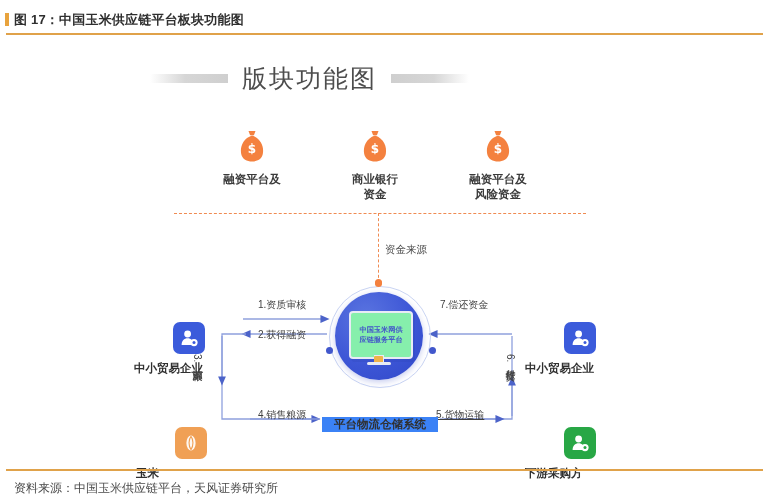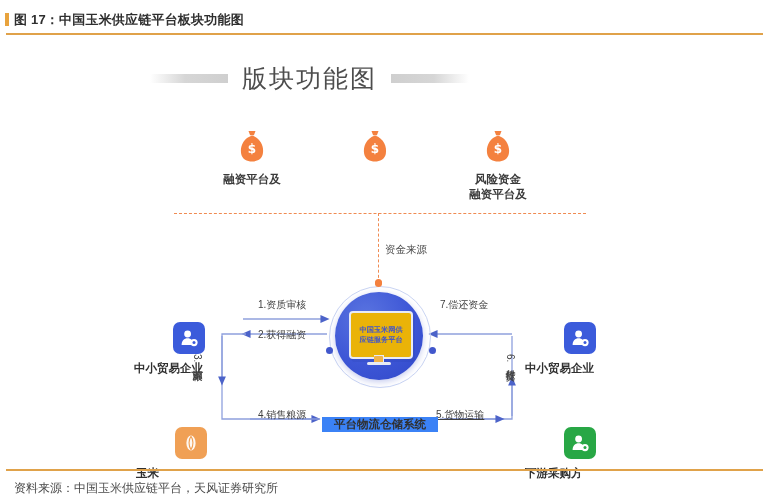--- a/index.html
+++ b/index.html
@@ -93,21 +93,21 @@
     border-radius:50%;border:1px solid #c9d4f3;
   }
   .hub{
     position:absolute;left:335px;top:256px;width:88px;height:88px;
     border-radius:50%;
     background:radial-gradient(circle at 35% 28%,#5a74e0 0%,#3d56d6 55%,#3048c9 100%);
     box-shadow:0 2px 6px rgba(60,80,200,.3);
   }
   .monitor{
     position:absolute;left:349px;top:275px;width:60px;height:44px;
-    background:#eab308;border:2.5px solid #e8ebf5;border-radius:4px;
+    background:#86efac;border:2.5px solid #e8ebf5;border-radius:4px;
     box-shadow:2px 3px 0 rgba(40,60,170,.18);
     display:flex;align-items:center;justify-content:center;
   }
   .monitor-text{
     font-size:7.2px;line-height:10px;color:#4256c9;text-align:center;
     width:52px;font-weight:600;
   }
   .monitor-neck{
     position:absolute;left:374px;top:319px;width:10px;height:7px;background:#e8ebf5;
   }
@@ -193,33 +193,37 @@
   </div>
 
   <div class="fund" id="fund-1">
     <div class="bagwrap">
       <svg width="26" height="32" viewBox="0 0 26 32" aria-hidden="true">
         <path d="M9.5 1 h7 l-1.6 4.2 h-3.8 z" fill="#f4813f"></path>
         <path d="M13 5.5 C4 8.5 0.8 17 2.2 24 C3.2 29.2 8 31.5 13 31.5 C18 31.5 22.8 29.2 23.8 24 C25.2 17 22 8.5 13 5.5 Z" fill="#f4813f"></path>
         <text x="13" y="23" font-size="12" font-weight="bold" fill="#ffffff" text-anchor="middle" font-family="DejaVu Sans, sans-serif">$</text>
       </svg>
     </div>
+    <div class="lbl">
+      <div>商业银行</div>
+      <div>资金</div>
+    </div>
   </div>
 
   <div class="fund" id="fund-2">
     <div class="bagwrap">
       <svg width="26" height="32" viewBox="0 0 26 32" aria-hidden="true">
         <path d="M9.5 1 h7 l-1.6 4.2 h-3.8 z" fill="#f4813f"></path>
         <path d="M13 5.5 C4 8.5 0.8 17 2.2 24 C3.2 29.2 8 31.5 13 31.5 C18 31.5 22.8 29.2 23.8 24 C25.2 17 22 8.5 13 5.5 Z" fill="#f4813f"></path>
         <text x="13" y="23" font-size="12" font-weight="bold" fill="#ffffff" text-anchor="middle" font-family="DejaVu Sans, sans-serif">$</text>
       </svg>
     </div>
     <div class="lbl">
+      <div>融资平台及</div>
       <div>风险资金</div>
-      <div>融资平台及</div>
     </div>
   </div>
 
   <div class="dash-h"></div>
   <div class="dash-v"></div>
   <div class="dash-label">资金来源</div>
 
   <svg class="wires" aria-hidden="true">
     <defs>
       <marker id="ar" markerWidth="7" markerHeight="7" refX="3.5" refY="3" orient="auto">

